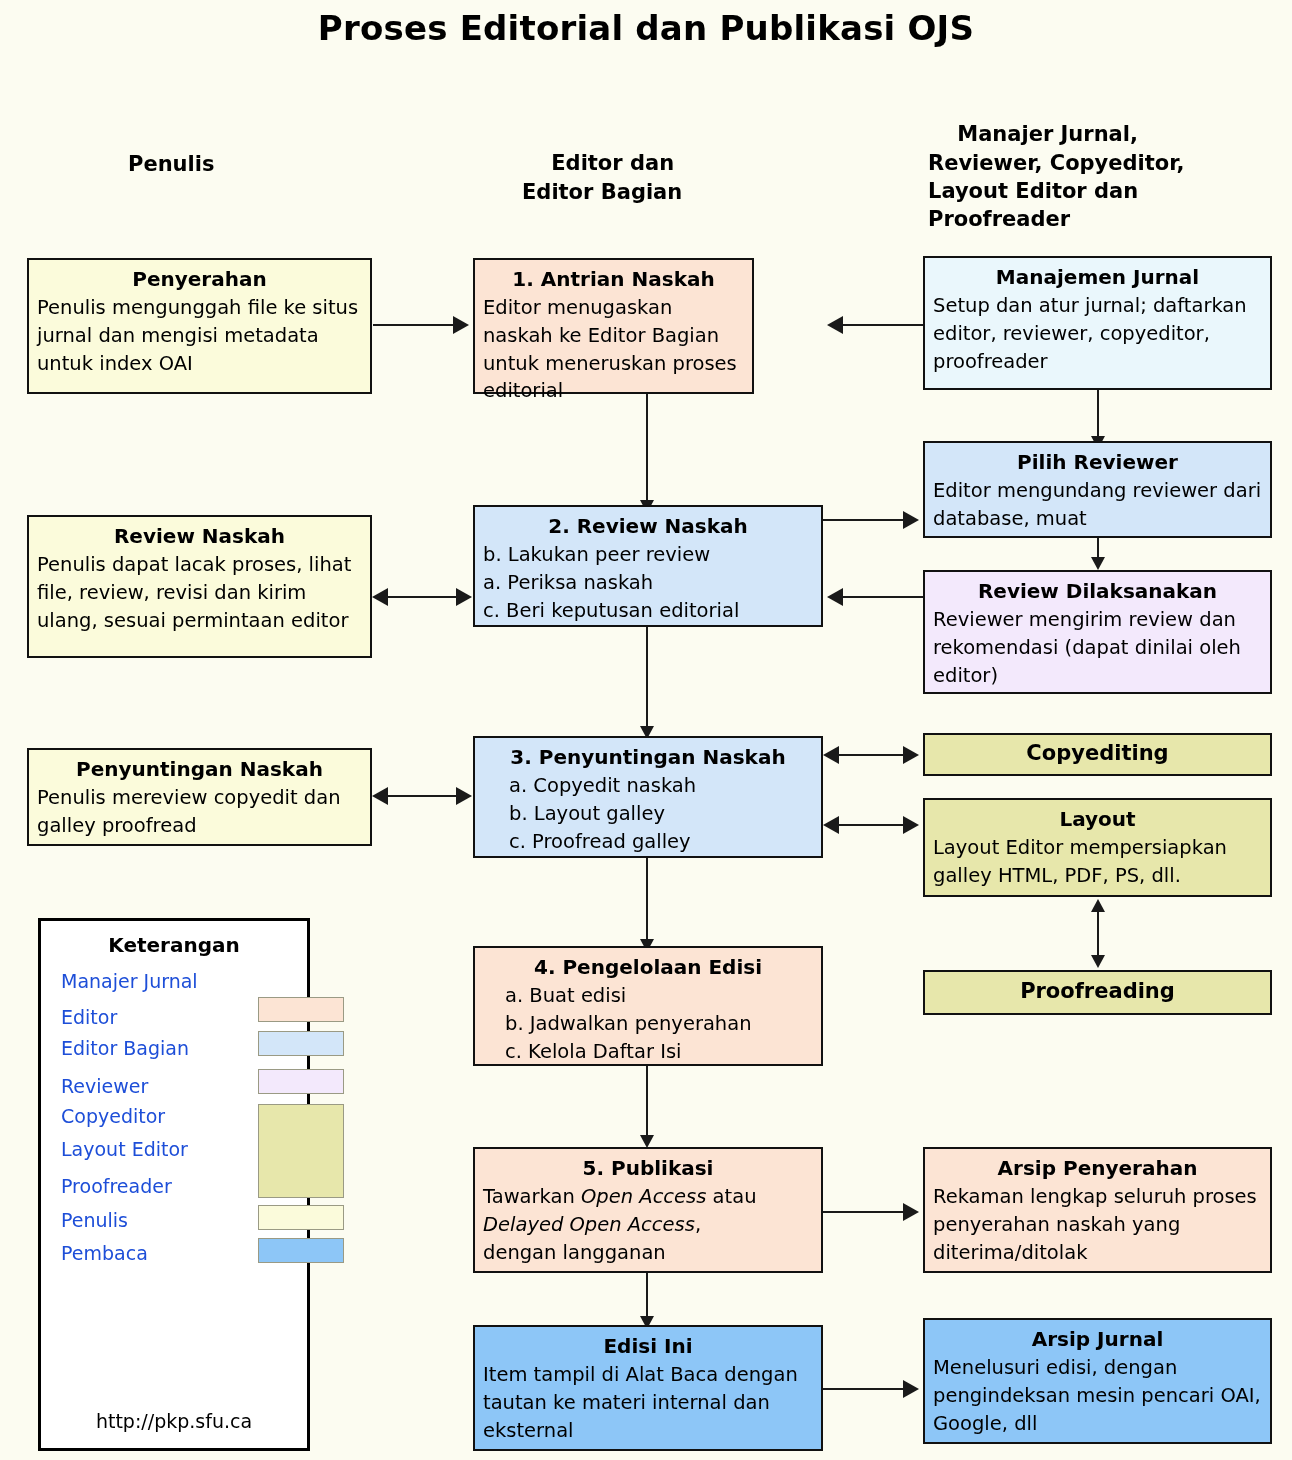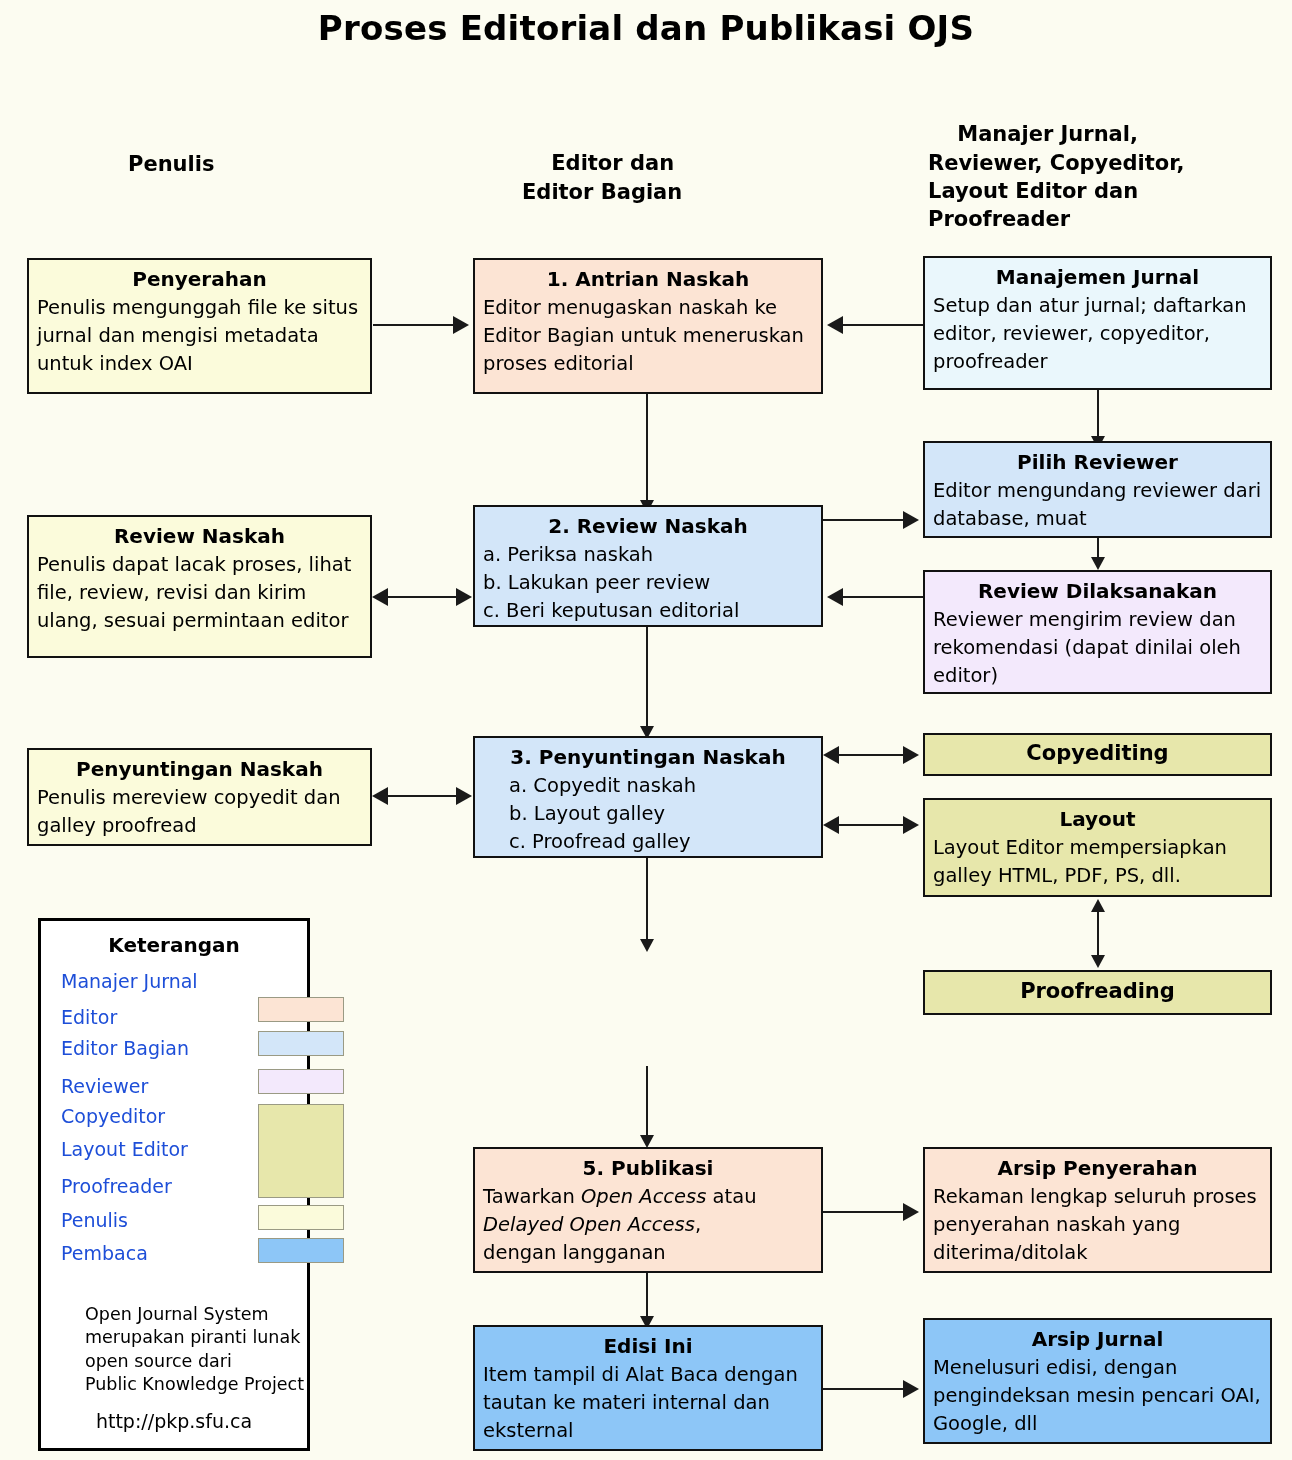--- a/index.html
+++ b/index.html
@@ -142,21 +142,21 @@
 Reviewer, Copyeditor,
 Layout Editor dan
 Proofreader</span>
   </div>
 
   <div class="box c-author" style="left:27px; top:258px; width:345px; height:136px;">
     <span class="bt">Penyerahan</span>
     <span class="bd">Penulis mengunggah file ke situs jurnal dan mengisi metadata untuk index OAI</span>
   </div>
 
-  <div class="box c-editor" style="left:473px; top:258px; width:350px; height:136px;">
+  <div class="box c-editor" style="left:473px; top:258px; width:281px; height:136px;">
     <span class="bt">1. Antrian Naskah</span>
     <span class="bd">Editor menugaskan naskah ke Editor Bagian untuk meneruskan proses editorial</span>
   </div>
 
   <div class="box c-manager" style="left:923px; top:256px; width:349px; height:134px;">
     <span class="bt">Manajemen Jurnal</span>
     <span class="bd">Setup dan atur jurnal; daftarkan editor, reviewer, copyeditor, proofreader</span>
   </div>
 
   <div class="ln h" style="left:373px; top:324px; width:82px;"></div>
@@ -171,22 +171,22 @@
   <div class="ln v" style="left:1097px; top:390px; height:48px;"></div>
   <div class="arw d" style="left:1091px; top:436px;"></div>
 
   <div class="box c-author" style="left:27px; top:515px; width:345px; height:143px;">
     <span class="bt">Review Naskah</span>
     <span class="bd">Penulis dapat lacak proses, lihat file, review, revisi dan kirim ulang, sesuai permintaan editor</span>
   </div>
 
   <div class="box c-section" style="left:473px; top:505px; width:350px; height:122px;">
     <span class="bt">2. Review Naskah</span>
+    <span class="bd">b. Lakukan peer review</span>
     <span class="bd">a. Periksa naskah</span>
-    <span class="bd">b. Lakukan peer review</span>
     <span class="bd">c. Beri keputusan editorial</span>
   </div>
 
   <div class="box c-section" style="left:923px; top:441px; width:349px; height:97px;">
     <span class="bt">Pilih Reviewer</span>
     <span class="bd">Editor mengundang reviewer dari database, muat</span>
   </div>
 
   <div class="box c-reviewer" style="left:923px; top:570px; width:349px; height:124px;">
     <span class="bt">Review Dilaksanakan</span>
@@ -246,20 +246,26 @@
   <div class="arw l" style="left:823px; top:816px;"></div>
   <div class="arw r" style="left:903px; top:816px;"></div>
 
   <div class="ln v" style="left:1097px; top:902px; height:64px;"></div>
   <div class="arw u" style="left:1091px; top:899px;"></div>
   <div class="arw d" style="left:1091px; top:955px;"></div>
 
   <div class="ln v" style="left:646px; top:858px; height:84px;"></div>
   <div class="arw d" style="left:640px; top:939px;"></div>
 
+  <div class="box c-editor" style="left:473px; top:946px; width:350px; height:120px;">
+    <span class="bt">4. Pengelolaan Edisi</span>
+    <span class="bd indent" style="padding-left:22px;">a. Buat edisi</span>
+    <span class="bd indent" style="padding-left:22px;">b. Jadwalkan penyerahan</span>
+    <span class="bd indent" style="padding-left:22px;">c. Kelola Daftar Isi</span>
+  </div>
 
   <div class="ln v" style="left:646px; top:1066px; height:72px;"></div>
   <div class="arw d" style="left:640px; top:1135px;"></div>
 
   <div class="box c-editor" style="left:473px; top:1147px; width:350px; height:126px;">
     <span class="bt">5. Publikasi</span>
     <span class="bd">
       <span>Tawarkan </span><span class="ital">Open Access</span><span> atau</span><br>
       <span class="ital">Delayed Open Access</span><span>,</span><br>
       <span>dengan langganan</span>
@@ -308,20 +314,16 @@
     <div class="lg-row" style="left:20px; top:217px;">Layout Editor</div>
     <div class="lg-row" style="left:20px; top:254px;">Proofreader</div>
     <div class="lg-swatch" style="left:217px; top:183px; width:86px; height:94px; background:#e7e7ab;"></div>
 
     <div class="lg-row" style="left:20px; top:288px;">Penulis</div>
     <div class="lg-swatch" style="left:217px; top:284px; width:86px; height:25px; background:#fbfbdb;"></div>
 
     <div class="lg-row" style="left:20px; top:321px;">Pembaca</div>
     <div class="lg-swatch" style="left:217px; top:317px; width:86px; height:25px; background:#8dc6f7;"></div>
 
-    <div class="lg-note" style="left:44px; top:382px;">Open Journal System
-merupakan piranti lunak
-open source dari
-Public Knowledge Project</div>
     <div class="lg-url" style="top:489px;">http://pkp.sfu.ca</div>
   </div>
 
 </div>
 
 </body></html>

